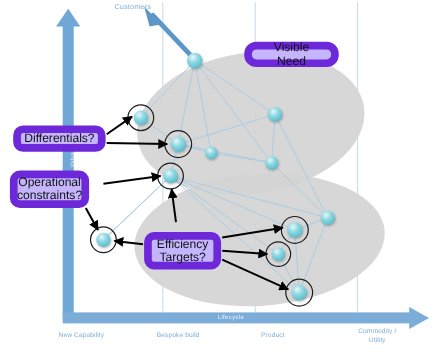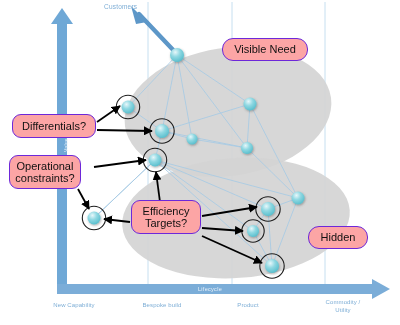--- a/index.html
+++ b/index.html
@@ -8,39 +8,39 @@
     background:#ffffff;
     font-family:"Liberation Sans", sans-serif;
     overflow:hidden;
     position:relative;
   }
   #stage{position:absolute;left:0;top:0;width:400px;height:325px;}
   svg#map{position:absolute;left:0;top:0;width:400px;height:325px;}
 
   .callout{
     position:absolute;
-    background:#fca5a5;
-    border:1px solid #6d28d9;
+    background:#c4b5fd;
+    border:7px solid #6d28d9;
     border-radius:9px;
     color:#111111;
     font-family:"Liberation Sans", sans-serif;
     text-align:center;
     line-height:1.12;
     box-sizing:border-box;
     white-space:pre-line;
     display:flex;
     align-items:center;
     justify-content:center;
   }
   .callout.big{font-size:11px;padding:3px 6px;}
   .callout.tag{font-size:11px;padding:3px 9px;border-radius:11px;}
 
   #co-differentials{left:12px;top:114px;width:84px;height:24px;}
   #co-operational{left:9px;top:155px;width:72px;height:34px;}
-  #co-efficiency{left:131px;top:200px;width:70px;height:34px;}
+  #co-efficiency{left:131px;top:211px;width:70px;height:34px;}
   #co-visible{left:222px;top:38px;width:86px;height:23px;}
   #co-hidden{left:308px;top:226px;width:60px;height:23px;}
 
   .axis-tick{
     position:absolute;
     color:#7eaed6;
     font-size:6px;
     font-family:"Liberation Sans", sans-serif;
     text-align:center;
     line-height:1.25;
@@ -213,15 +213,14 @@
   <div class="axis-tick" id="tick-2">Product</div>
   <div class="axis-tick" id="tick-3" style="white-space:pre-line;">Commodity /
 Utility</div>
 
   <div class="callout big" id="co-differentials">Differentials?</div>
   <div class="callout big" id="co-operational">Operational
 constraints?</div>
   <div class="callout big" id="co-efficiency">Efficiency
 Targets?</div>
   <div class="callout tag" id="co-visible">Visible Need</div>
-  <div class="callout tag" id="co-hidden">Hidden</div>
 
 </div>
 
 </body></html>

